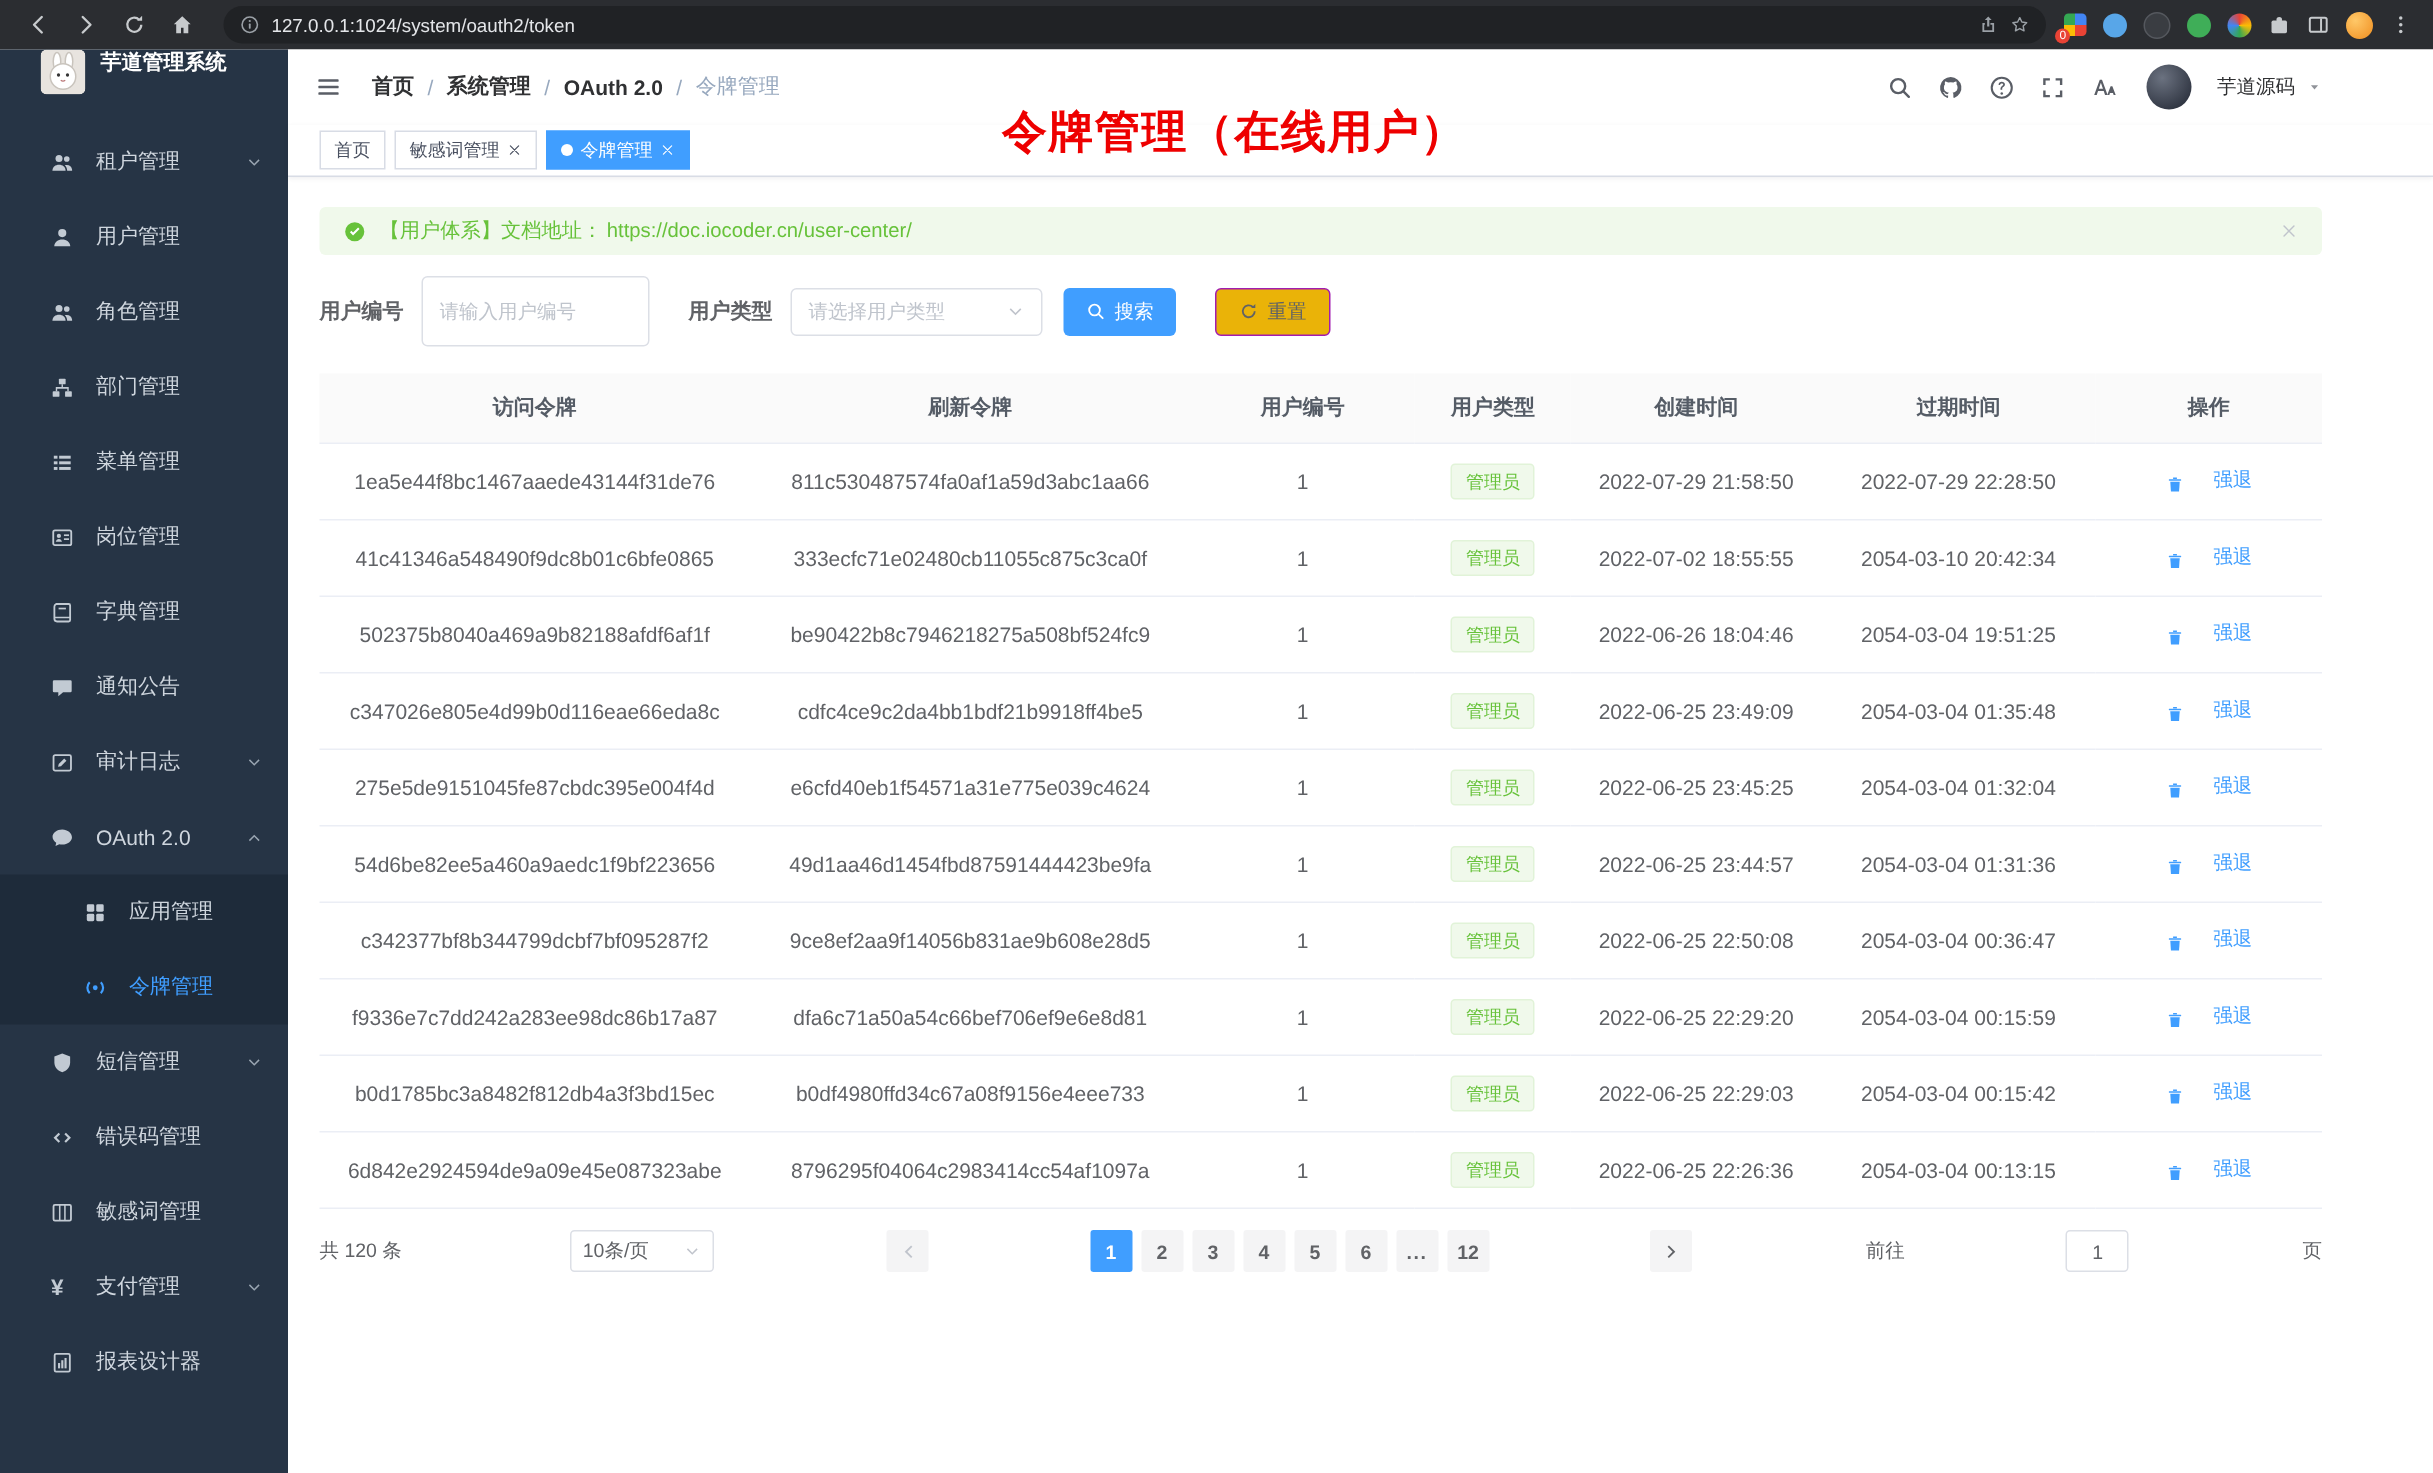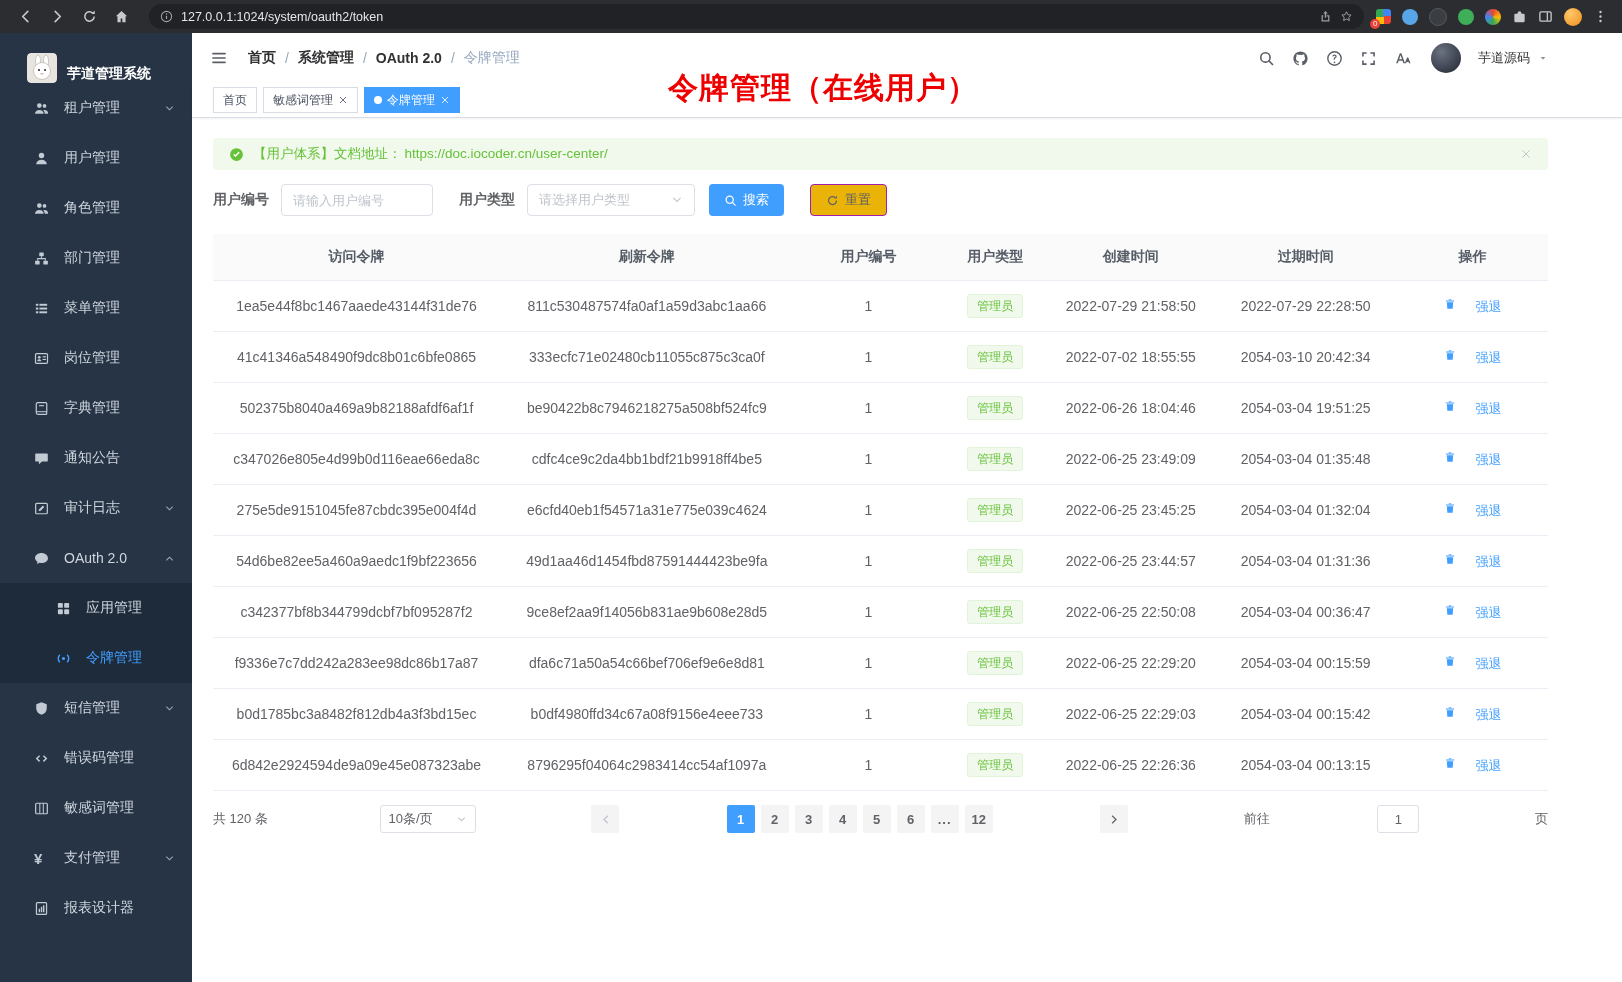--- a/index.html
+++ b/index.html
@@ -23,21 +23,21 @@
   .cdot{width:16px;height:16px;border-radius:50%}
   .dot-blue{background:#58a6e8}
   .dot-dark{background:#3a3d42;border:1px solid #55585e}
   .dot-green{background:#3fae58}
   .dot-rainbow{background:conic-gradient(#e94335,#fbbc05,#34a853,#4285f4,#e94335)}
   .avatar-mini{width:18px;height:18px;border-radius:50%;background:radial-gradient(circle at 35% 32%,#ffc868,#ef8d1f)}
 
   
   .app-row{display:flex;height:949px}
   .sidebar{flex:0 0 192px;width:192px;background:#263445;overflow:hidden}
-  .logo{height:50px;display:flex;align-items:flex-end;gap:10px;padding:0 10px 0 27px}
+  .logo{height:50px;display:flex;align-items:flex-start;gap:10px;padding:0 10px 0 27px}
   .logo-img{width:30px;height:30px;border-radius:4px;overflow:hidden;flex:0 0 30px}
   .logo-img svg{width:30px;height:30px;display:block}
   .logo-title{color:#fff;font-size:14px;font-weight:700;white-space:nowrap}
   .menu-item{height:50px;display:flex;align-items:center;padding:0 17px 0 34px;color:#cfd6de;font-size:14px}
   .menu-item .mi-icon{font-size:15px;width:16px;margin-right:14px;color:#c2cad3;justify-content:flex-start}
   .menu-item .mi-label{flex:1;white-space:nowrap}
   .mi-chevron{font-size:11px;color:#9aa6b2}
   .mi-chevron.up{transform:rotate(180deg)}
   .submenu{background:#1e2b3a}
   .submenu .menu-item{padding-left:56px}
@@ -68,37 +68,37 @@
   
   .content{flex:1;padding:20px 74px 16px 21px}
   .alert{height:32px;background:#f0f9eb;border-radius:4px;display:flex;align-items:center;gap:9px;padding:0 16px;margin-bottom:14px}
   .alert-icon{color:#67c23a;font-size:15px}
   .alert-text{font-size:13.5px;color:#67c23a}
   .alert-link{color:#67c23a;text-decoration:none;margin-left:3px}
   .alert-close{margin-left:auto;color:#c0c4cc;font-size:12px}
 
   .filters{display:flex;align-items:center;margin-bottom:18px;font-size:14px}
   .f-label{font-weight:700;color:#606266;margin-right:12px;white-space:nowrap}
-  .f-input{width:152px;height:32px;box-sizing:border-box;border:1px solid #dcdfe6;border-radius:4px;padding:0 11px;font-size:13px;color:#606266;outline:none}
+  .f-input{width:152px;height:47px;box-sizing:border-box;border:1px solid #dcdfe6;border-radius:4px;padding:0 11px;font-size:13px;color:#606266;outline:none}
   .f-input::placeholder{color:#bfc4cc}
   .f-gap{width:26px}
   .f-select{width:168px;height:32px;box-sizing:border-box;border:1px solid #dcdfe6;border-radius:4px;display:flex;align-items:center;justify-content:space-between;padding:0 11px;font-size:13px;background:#fff}
   .f-select .ph{color:#bfc4cc}
   .f-select .sc{color:#c0c4cc;font-size:12px}
   .btn{height:32px;border-radius:4px;display:inline-flex;align-items:center;gap:6px;font-size:13px;padding:0 15px;border:none}
   .btn-primary{background:#409eff;color:#fff;margin-left:14px}
   .btn-plain{background:#eab308;border:1px solid #a21caf;color:#606266;margin-left:26px}
   .bi{font-size:13px}
 
   .data-table{width:100%;border-collapse:collapse;table-layout:fixed;font-size:14px;color:#606266}
   .data-table th{height:44px;background:#fafafa;color:#555c66;font-weight:700;border-bottom:1px solid #ebeef5;text-align:center;font-size:14px}
   .data-table td{height:48px;text-align:center;border-bottom:1px solid #ebeef5;white-space:nowrap;overflow:hidden}
   col.c1{width:21.5%}col.c2{width:22%}col.c3{width:11.2%}col.c4{width:7.8%}col.c5{width:12.5%}col.c6{width:13.7%}col.c7{width:11.3%}
   .tag-success{display:inline-block;background:#f0f9eb;border:1px solid #e1f3d8;color:#67c23a;font-size:12px;border-radius:3px;padding:0 9px;height:24px;line-height:22px;box-sizing:border-box}
-  .link-primary{color:#409eff;font-size:13px;display:inline-flex;align-items:flex-start;gap:20px}
+  .link-primary{color:#409eff;font-size:13px;display:inline-flex;align-items:flex-end;gap:20px}
   .ticon{font-size:12px}
 
   .pagination{display:flex;align-items:center;justify-content:space-between;gap:8px;margin-top:14px;font-size:13px;color:#606266}
   .ptotal{margin-right:4px}
   .psel{width:96px;height:28px;box-sizing:border-box;border:1px solid #dcdfe6;border-radius:3px;display:flex;align-items:center;justify-content:space-between;padding:0 8px;background:#fff;margin-right:8px}
   .psel .sc{color:#c0c4cc;font-size:11px}
   .pager{display:flex;gap:6px}
   .pbtn{min-width:28px;height:28px;background:#f4f4f5;border-radius:2px;display:inline-flex;align-items:center;justify-content:center;color:#606266;font-weight:600;padding:0 4px;box-sizing:border-box}
   .pbtn.active{background:#409eff;color:#fff}
   .pbtn.more{font-weight:700;letter-spacing:1px}

